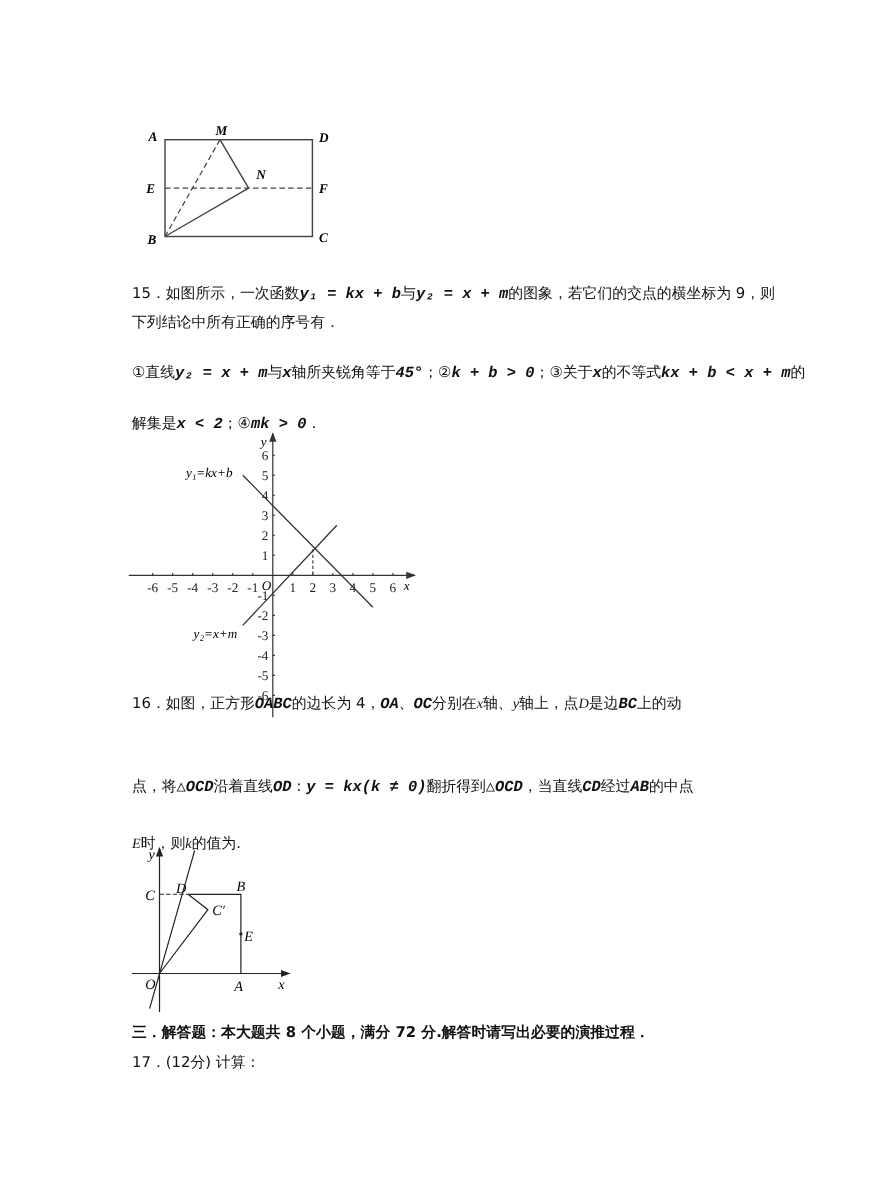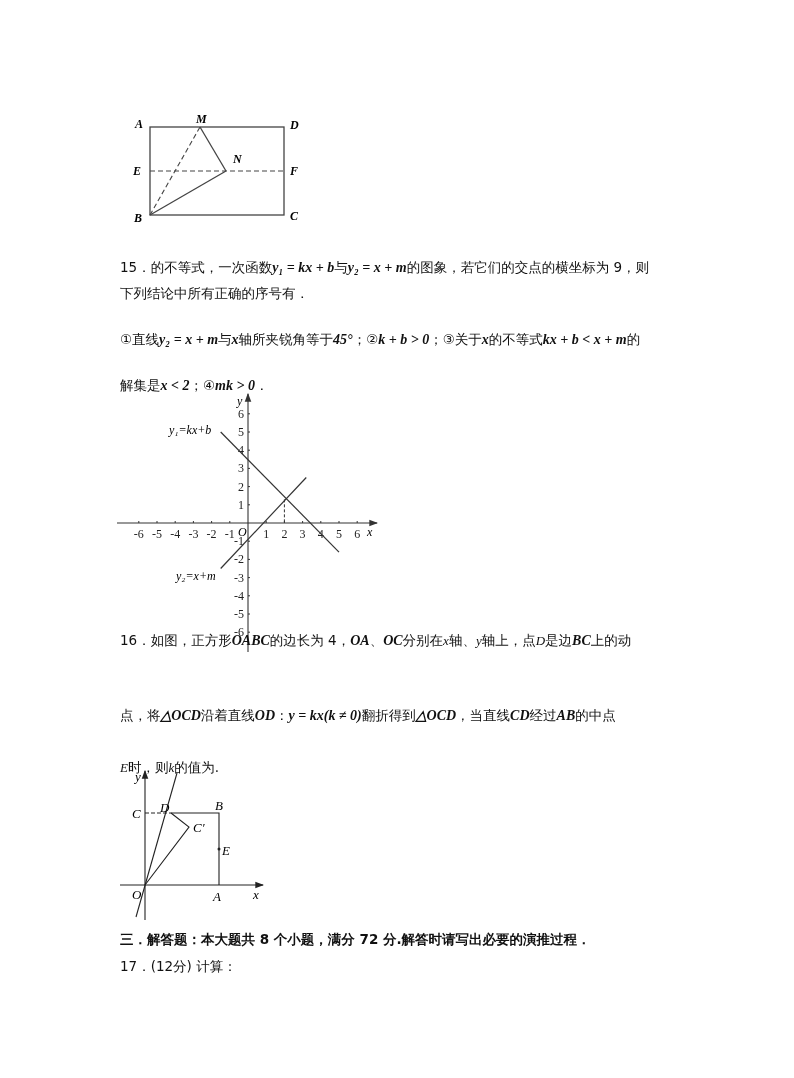--- a/index.html
+++ b/index.html
@@ -1,20 +1,20 @@
 <!DOCTYPE html>
 <html><head>
 <meta charset="utf-8">
 <style>
   html, body { margin: 0; padding: 0; background: #ffffff; }
   body { width: 794px; height: 1078px; position: relative; overflow: hidden;
          font-family: "DejaVu Sans", sans-serif; color: #111; }
   .abs { position: absolute; }
   .line { position: absolute; left: 120px; font-size: 13.5px; line-height: 18px; white-space: nowrap; }
-  .m { font-family: Liberation Serif, serif; font-weight: bold; font-style: italic; font-size: 14px; }
+  .m { font-family: Liberation Mono, monospace; font-weight: bold; font-style: italic; font-size: 14px; }
   .mi { font-family: "Liberation Serif", serif; font-style: italic; font-size: 13px; }
   .bold { font-weight: bold; }
   svg text { font-family: "Liberation Serif", serif; }
 </style>
 </head>
 <body>
 
 <svg class="abs" style="left:120px;top:100px" width="200" height="130" viewBox="0 0 200 130">
   <rect x="30" y="27" width="134" height="88" fill="none" stroke="#444" stroke-width="1.3"></rect>
   <line x1="30" y1="71" x2="164" y2="71" stroke="#444" stroke-width="1.1" stroke-dasharray="5,3"></line>
@@ -25,21 +25,21 @@
   <text x="76" y="23" font-size="12" font-weight="bold" font-style="italic">M</text>
   <text x="170" y="29" font-size="12" font-weight="bold" font-style="italic">D</text>
   <text x="13" y="75" font-size="12" font-weight="bold" font-style="italic">E</text>
   <text x="113" y="63" font-size="12" font-weight="bold" font-style="italic">N</text>
   <text x="170" y="75" font-size="12" font-weight="bold" font-style="italic">F</text>
   <text x="14" y="122" font-size="12" font-weight="bold" font-style="italic">B</text>
   <text x="170" y="120" font-size="12" font-weight="bold" font-style="italic">C</text>
 </svg>
 
 <div class="line" style="top:258px">
-  <span>15．</span><span>的不等式，一次函数</span><span class="m">y₁ = kx + b</span><span>与</span><span class="m">y₂ = x + m</span><span>的图象，若它们的交点的横坐标为 9，则</span>
+  <span>15．</span><span>如图所示，一次函数</span><span class="m">y₁ = kx + b</span><span>与</span><span class="m">y₂ = x + m</span><span>的图象，若它们的交点的横坐标为 9，则</span>
 </div>
 <div class="line" style="top:284px">下列结论中所有正确的序号有．</div>
 <div class="line" style="top:330px">
   <span>①直线</span><span class="m">y₂ = x + m</span><span>与</span><span class="m">x</span><span>轴所夹锐角等于</span><span class="m">45°</span><span>；②</span><span class="m">k + b &gt; 0</span><span>；③关于</span><span class="m">x</span><span>的不等式</span><span class="m">kx + b &lt; x + m</span><span>的</span>
 </div>
 <div class="line" style="top:376px">
   <span>解集是</span><span class="m">x &lt; 2</span><span>；④</span><span class="m">mk &gt; 0</span><span>．</span>
 </div>
 
 <svg class="abs" id="graph1" style="left:115px;top:390px" width="270" height="265" viewBox="0 0 270 265">

